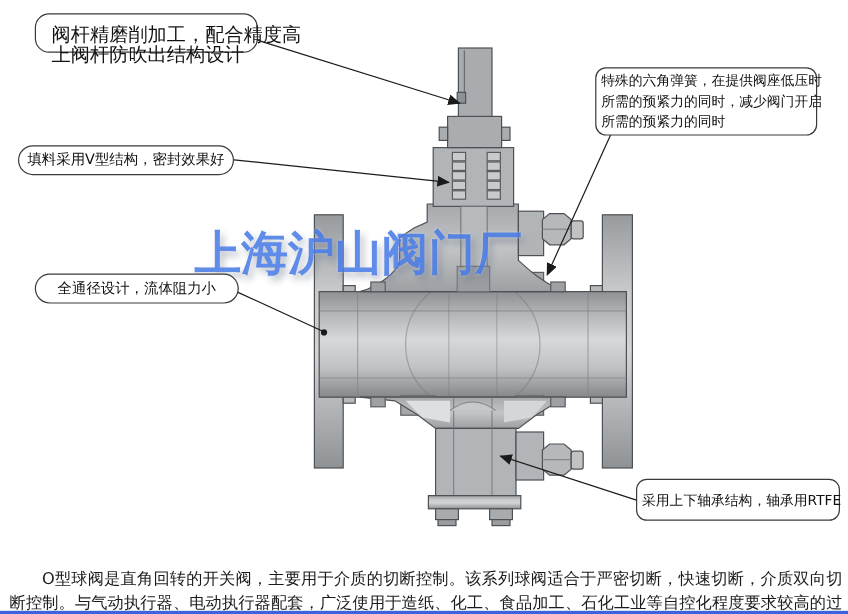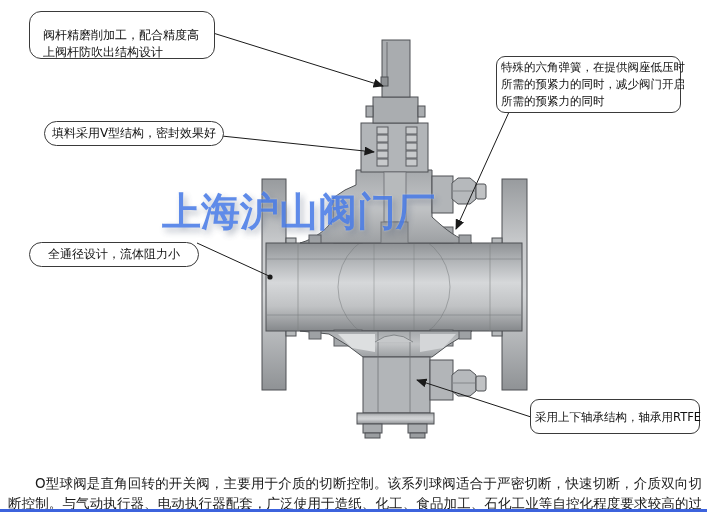--- a/index.html
+++ b/index.html
@@ -13,23 +13,23 @@
     font-size:39px;font-weight:bold;letter-spacing:0px;line-height:1;
     opacity:.88;white-space:nowrap;pointer-events:none;
     text-shadow:3px 4px 6px rgba(110,120,140,.55), 0 0 2px rgba(255,255,255,.65);
   }
   .callout{
     position:absolute;z-index:10;background:#fff;border:1px solid #3a3a3a;
     color:#111;display:flex;flex-direction:column;justify-content:center;
     box-sizing:border-box;
   }
   .callout .ln{display:block;white-space:nowrap;}
-  #co-stem   {left:29px;  top:11px;  width:186px; height:48px; border-radius:12px; font-size:12px; line-height:17px; text-align:left;  padding:21px 6px 3px 13px;}
-  #co-packing{left:15px;  top:121px; width:180px; height:25px; border-radius:13px; font-size:12px; text-align:center;margin-left:29px;}
-  #co-bore   {left:29px;  top:228px; width:170px; height:25px; border-radius:13px; font-size:12px; text-align:center;margin-top:14px;}
+  #co-stem   {left:29px;  top:11px;  width:186px; height:33px; border-radius:12px; font-size:16px; line-height:17px; text-align:left;  padding:21px 6px 3px 13px;}
+  #co-packing{left:15px;  top:121px; width:180px; height:25px; border-radius:13px; font-size:12px; text-align:center;}
+  #co-bore   {left:29px;  top:228px; width:170px; height:25px; border-radius:13px; font-size:12px; text-align:center;}
   #co-spring {left:496px; top:56px;  width:185px; height:57px; border-radius:9px;  font-size:11.5px; line-height:17px; text-align:left; padding:2px 4px;}
   #co-bearing{left:530px; top:399px; width:170px; height:35px; border-radius:9px;  font-size:11.5px; line-height:16px; text-align:left; padding:1px 4px;}
   .description{
     position:absolute;left:8px;top:459px;width:694px;z-index:10;
     font-size:13.5px;line-height:20.5px;color:#1a1a1a;text-indent:2em;text-align:justify;
   }
   .footer-bar{position:absolute;left:0;bottom:0;width:707px;height:3px;z-index:12;}
 </style>
 </head>
 <body>

